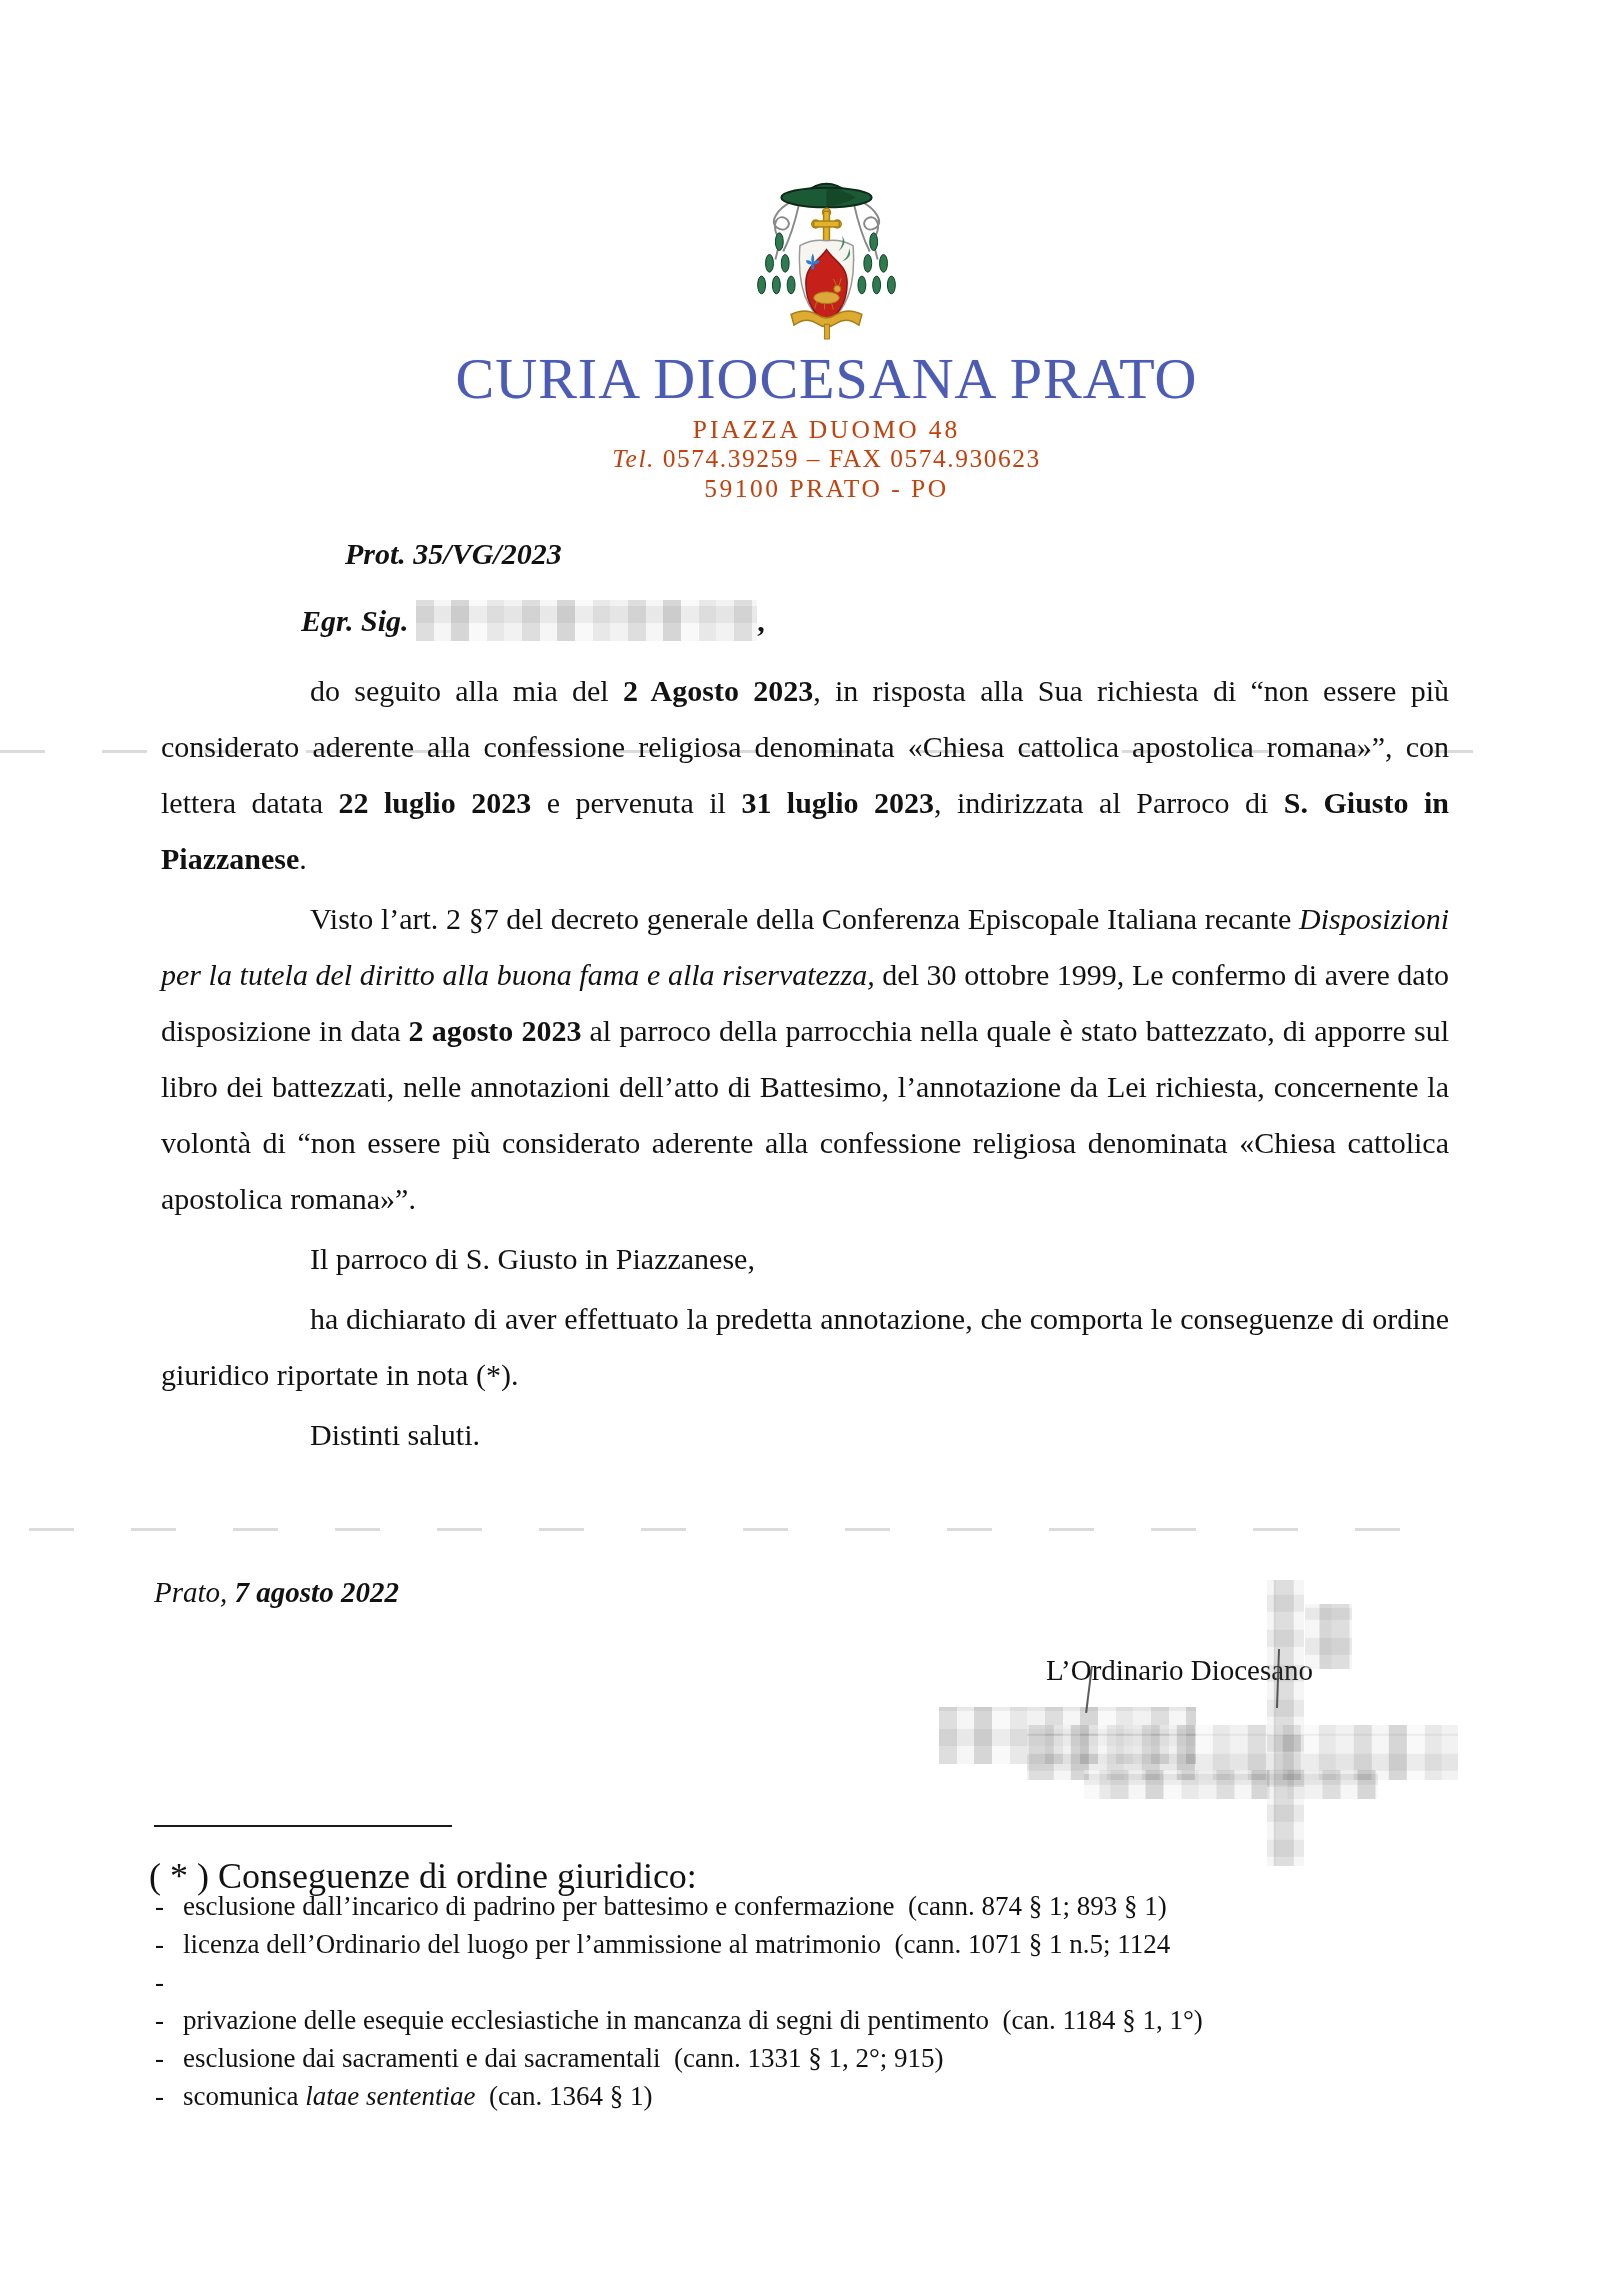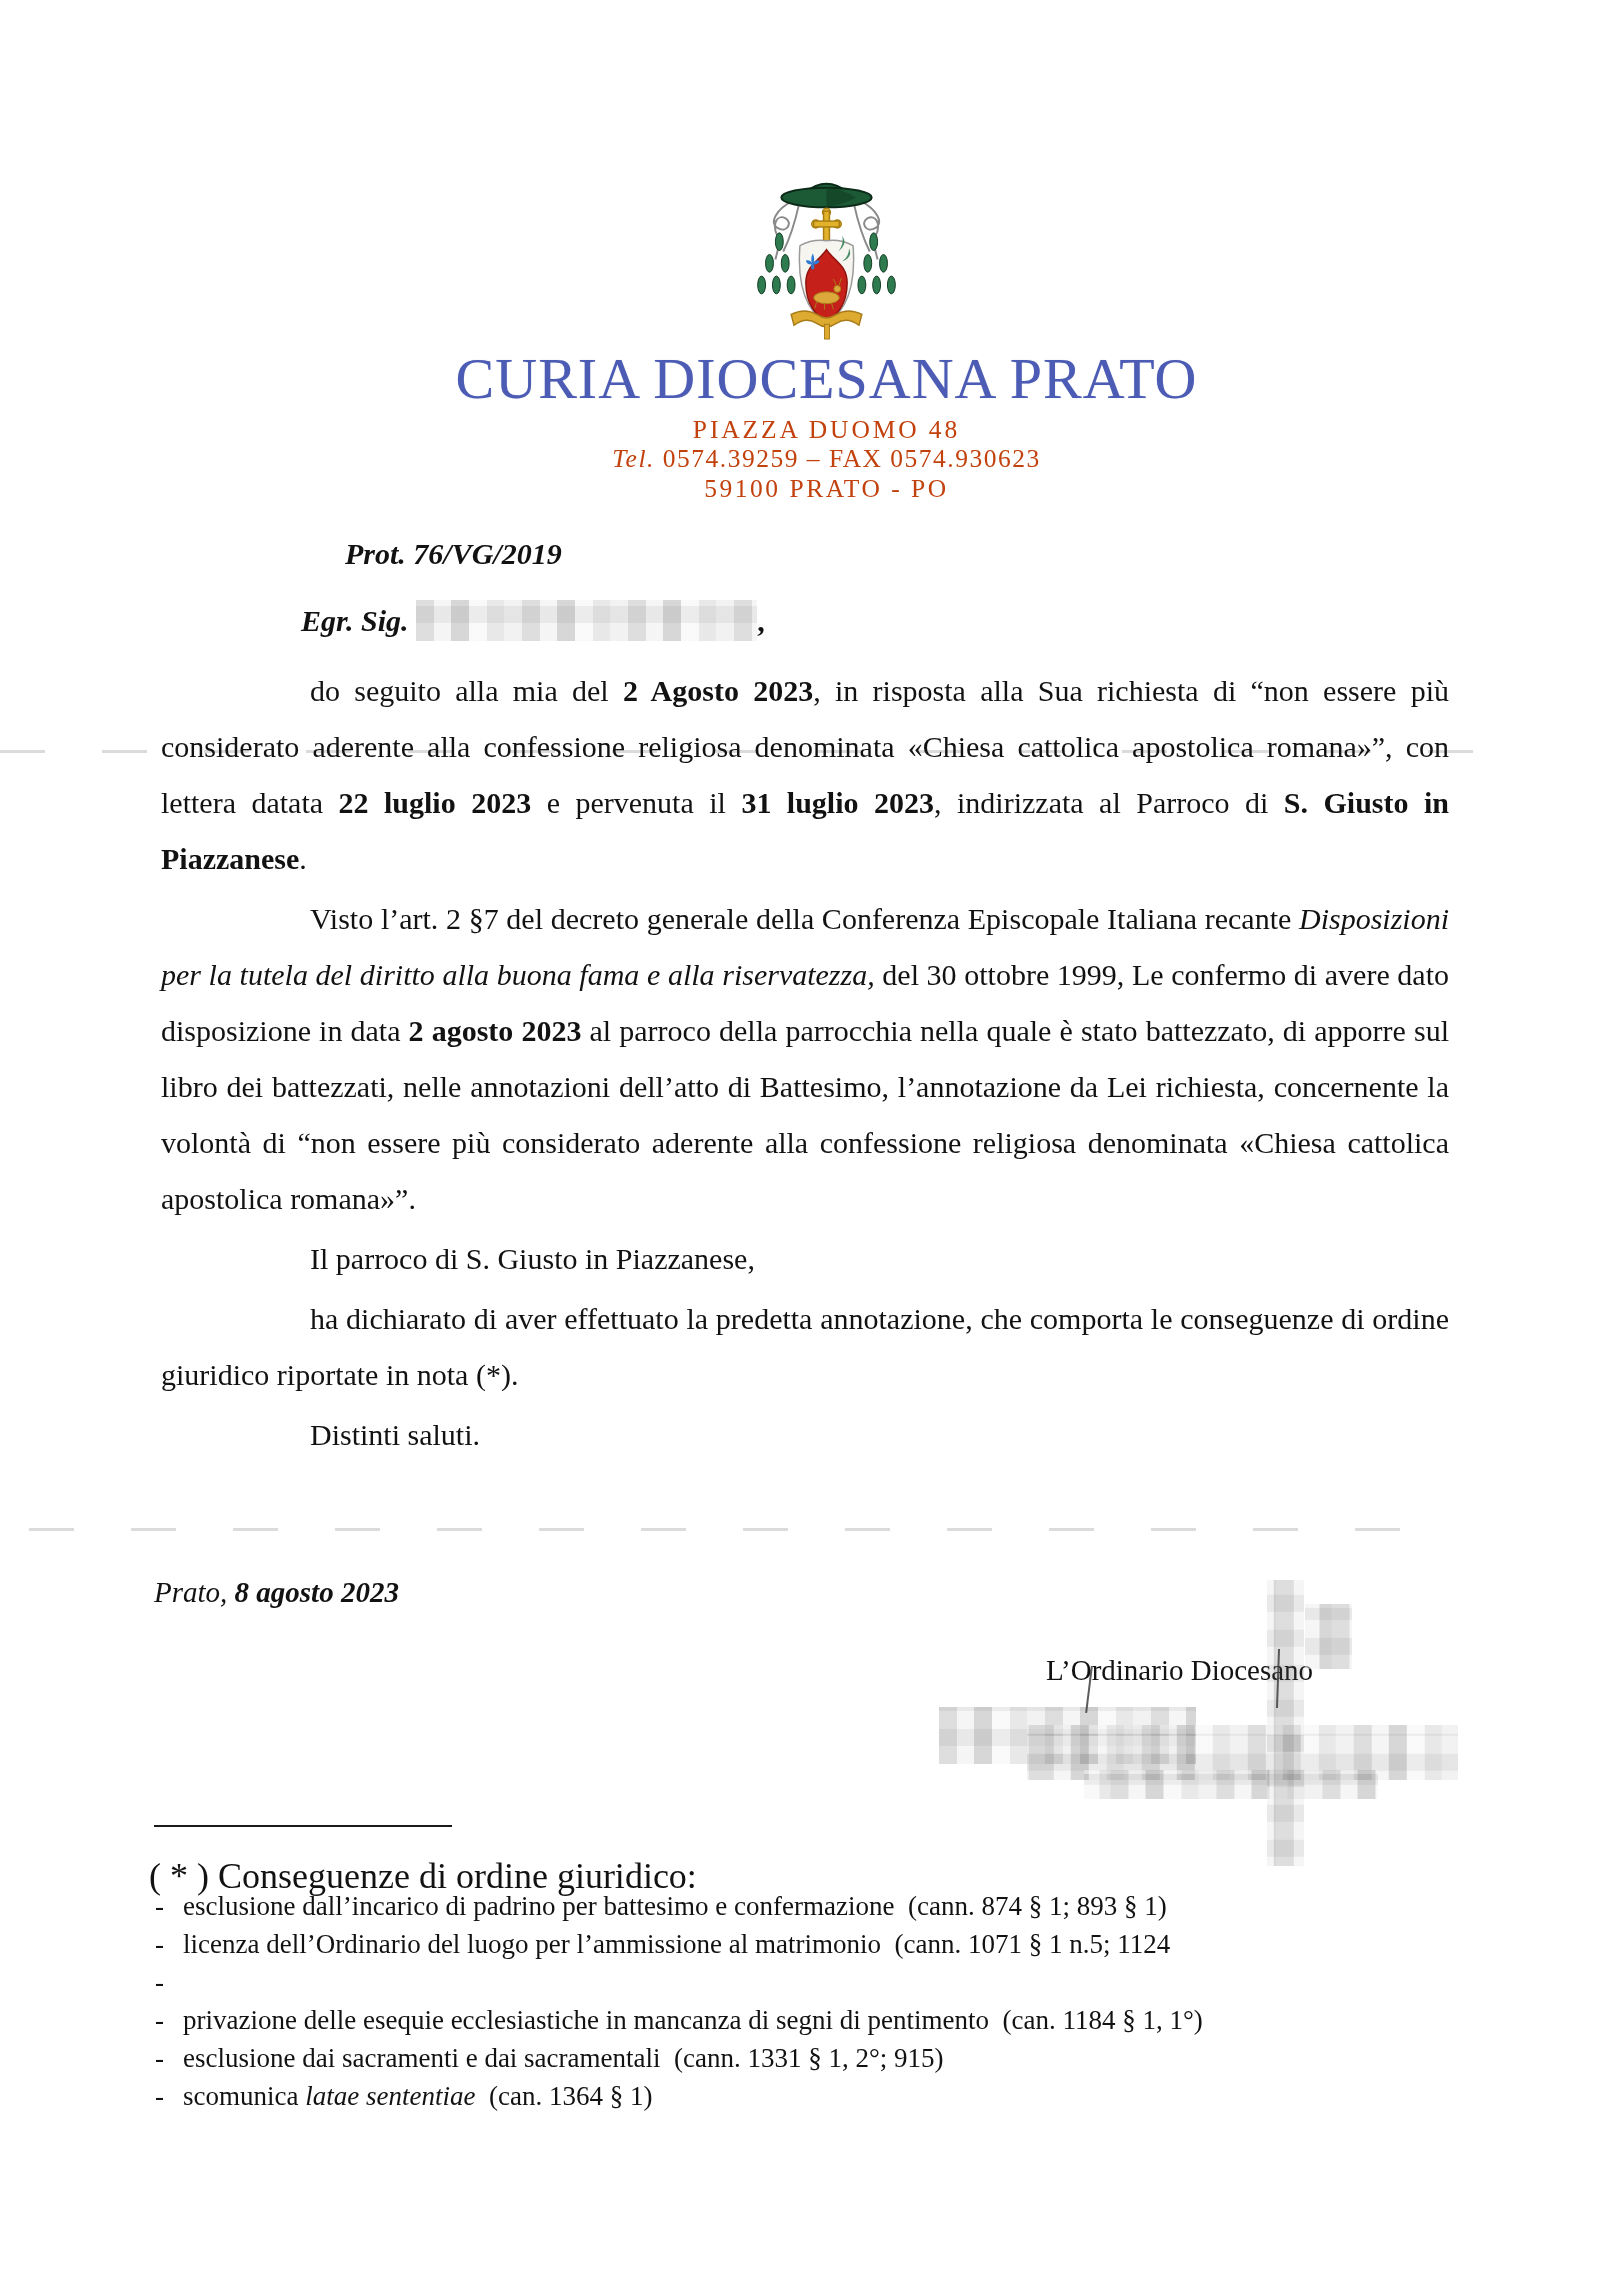--- a/index.html
+++ b/index.html
@@ -140,35 +140,35 @@
 
       <path d="M44,150 Q58,143 70,150 Q80,157 90,150 Q102,143 116,150 L113,161 Q101,152 90,159 Q80,166 70,159 Q59,152 47,161 Z" fill="#ddab30" stroke="#a87c1a" stroke-width="1.5"></path>
       <rect x="78" y="160" width="5" height="15" fill="#ddab30" stroke="#a87c1a" stroke-width="1"></rect>
     </svg>
     <div class="org-title">CURIA DIOCESANA PRATO</div>
     <div class="org-sub addr">PIAZZA DUOMO 48</div>
     <div class="org-sub tel"><span class="i">Tel.</span><span> 0574.39259 – FAX 0574.930623</span></div>
     <div class="org-sub city">59100 PRATO  -  PO</div>
   </div>
 
-  <div class="prot">Prot. 76/VG/2019</div>
+  <div class="prot">Prot. 35/VG/2023</div>
 
   <div class="egr">
     <span class="sal"><span class="b i">Egr. Sig.</span></span><span class="redact-name px"></span><span class="comma">,</span>
   </div>
 
   <div class="letter-body">
     <p><span>do seguito alla mia del </span><span class="b">2 Agosto 2023</span><span>, in risposta alla Sua richiesta di “non essere più considerato aderente alla confessione religiosa denominata «Chiesa cattolica apostolica romana»”, con lettera datata </span><span class="b">22 luglio 2023</span><span> e pervenuta il </span><span class="b">31 luglio 2023</span><span>, indirizzata al Parroco di </span><span class="b">S. Giusto in Piazzanese</span><span>.</span></p>
     <p><span>Visto l’art. 2 §7 del decreto generale della Conferenza Episcopale Italiana recante </span><span class="i">Disposizioni per la tutela del diritto alla buona fama e alla riservatezza,</span><span> del 30 ottobre 1999, Le confermo di avere dato disposizione in data </span><span class="b">2 agosto 2023</span><span> al parroco della parrocchia nella quale è stato battezzato, di apporre sul libro dei battezzati, nelle annotazioni dell’atto di Battesimo, l’annotazione da Lei richiesta, concernente la volontà di “non essere più considerato aderente alla confessione religiosa denominata «Chiesa cattolica apostolica romana»”.</span></p>
     <p><span>Il parroco di S. Giusto in Piazzanese,</span></p>
     <p><span>ha dichiarato di aver effettuato la predetta annotazione, che comporta le conseguenze di ordine giuridico riportate in nota (*).</span></p>
     <p><span>Distinti saluti.</span></p>
   </div>
 
-  <div class="dateline"><span class="i">Prato, </span><span class="b i">8 agosto 2023</span></div>
+  <div class="dateline"><span class="i">Prato, </span><span class="b i">7 agosto 2022</span></div>
 
   <div class="sig-title">L’Ordinario Diocesano</div>
 
   <div class="sig-block px" style="left:939px;  top:1707px; width:257px; height:57px;"></div>
   <div class="sig-block px2 px" style="left:1027px; top:1725px; width:431px; height:55px;"></div>
   <div class="sig-block px3 px" style="left:1084px; top:1770px; width:294px; height:29px;"></div>
   <div class="sig-block px2 px" style="left:1267px; top:1580px; width:37px;  height:286px;"></div>
   <div class="sig-block px3 px" style="left:1305px; top:1604px; width:47px;  height:65px;"></div>
 
   <div class="pen-mark" style="left:1088px;top:1666px;height:47px;transform:rotate(7deg);"></div>

